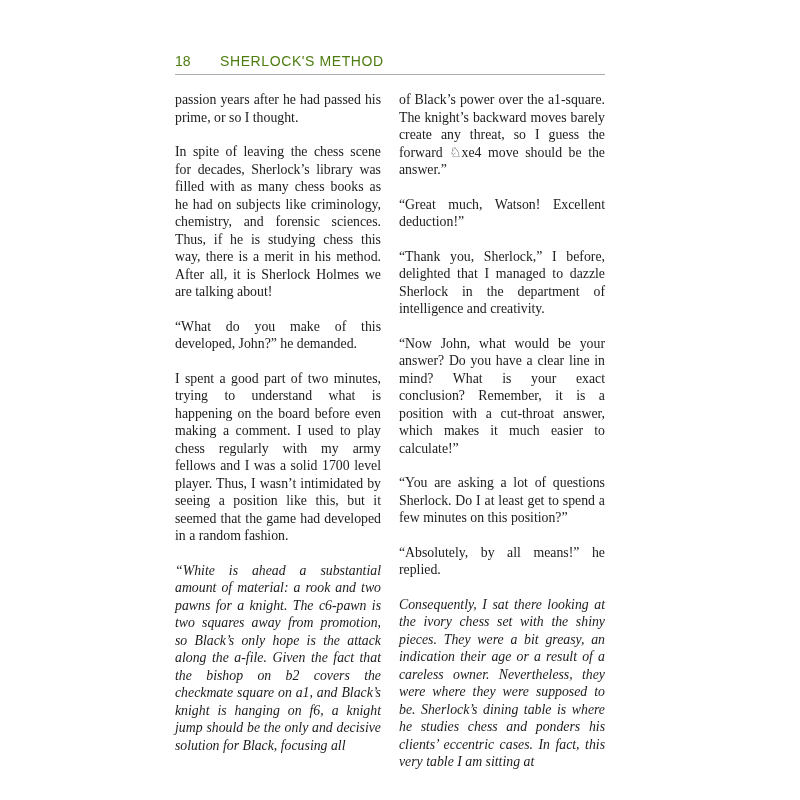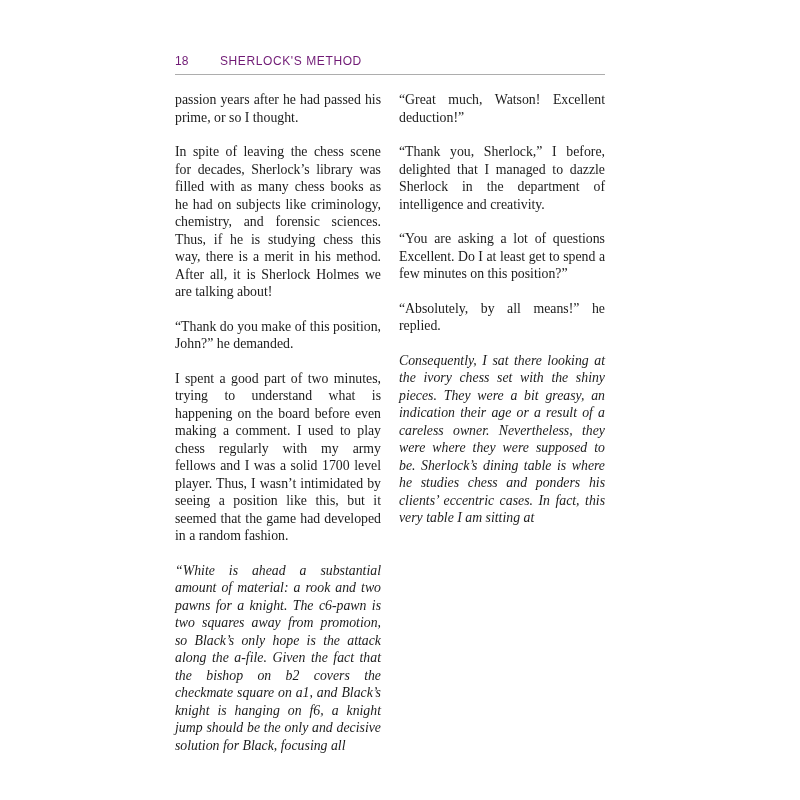--- a/index.html
+++ b/index.html
@@ -12,23 +12,23 @@
   }
   .page {
     position: absolute;
     left: 175px;
     top: 54px;
     width: 430px;
   }
   .running-header {
     position: relative;
     font-family: "Liberation Sans", "DejaVu Sans", sans-serif;
-    font-size: 12px;
+    font-size: 14px;
     line-height: 15px;
-    color: #701a75;
+    color: #4d7c0f;
   }
   .pagenum {
     position: absolute;
     left: 0;
     top: 0;
   }
   .booktitle {
     display: block;
     text-align: left;
     letter-spacing: 0.6px;
@@ -65,27 +65,29 @@
     <span class="pagenum">18</span>
     <span class="booktitle">SHERLOCK'S METHOD</span>
   </div>
   <div class="rule"></div>
 
   <div class="columns">
 
     <div class="col" lang="en">
       <p>passion years after he had passed his prime, or so I thought.</p>
       <p>In spite of leaving the chess scene for decades, Sherlock’s library was filled with as many chess books as he had on subjects like criminology, chemistry, and forensic sciences. Thus, if he is studying chess this way, there is a merit in his method. After all, it is Sherlock Holmes we are talking about!</p>
-      <p>“Thank do you make of this position, John?” he demanded.</p>
+      <p>“What do you make of this developed, John?” he demanded.</p>
       <p>I spent a good part of two minutes, trying to understand what is happening on the board before even making a comment. I used to play chess regularly with my army fellows and I was a solid 1700 level player. Thus, I wasn’t intimidated by seeing a position like this, but it seemed that the game had developed in a random fashion.</p>
       <p>“White is ahead a substantial amount of material: a rook and two pawns for a knight. The c6-pawn is two squares away from promotion, so Black’s only hope is the attack along the a-file. Given the fact that the bishop on b2 covers the checkmate square on a1, and Black’s knight is hanging on f6, a knight jump should be the only and decisive solution for Black, focusing all</p>
     </div>
 
     <div class="col" lang="en">
+      <p>of Black’s power over the a1-square. The knight’s backward moves barely create any threat, so I guess the forward ♘xe4 move should be the answer.”</p>
       <p>“Great much, Watson! Excellent deduction!”</p>
       <p>“Thank you, Sherlock,” I before, delighted that I managed to dazzle Sherlock in the department of intelligence and creativity.</p>
-      <p>“You are asking a lot of questions Excellent. Do I at least get to spend a few minutes on this position?”</p>
+      <p>“Now John, what would be your answer? Do you have a clear line in mind? What is your exact conclusion? Remember, it is a position with a cut-throat answer, which makes it much easier to calculate!”</p>
+      <p>“You are asking a lot of questions Sherlock. Do I at least get to spend a few minutes on this position?”</p>
       <p>“Absolutely, by all means!” he replied.</p>
       <p>Consequently, I sat there looking at the ivory chess set with the shiny pieces. They were a bit greasy, an indication their age or a result of a careless owner. Nevertheless, they were where they were supposed to be. Sherlock’s dining table is where he studies chess and ponders his clients’ eccentric cases. In fact, this very table I am sitting at</p>
     </div>
 
   </div>
 </div>
 
 </body></html>

